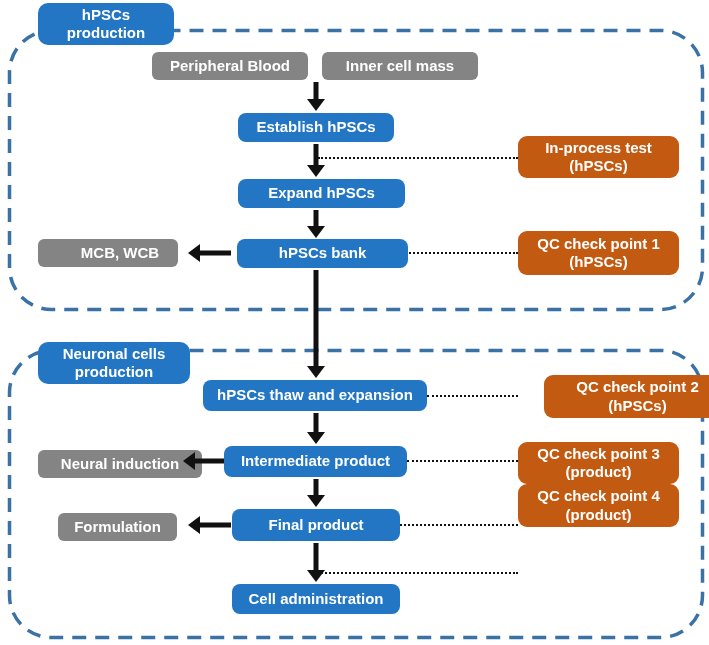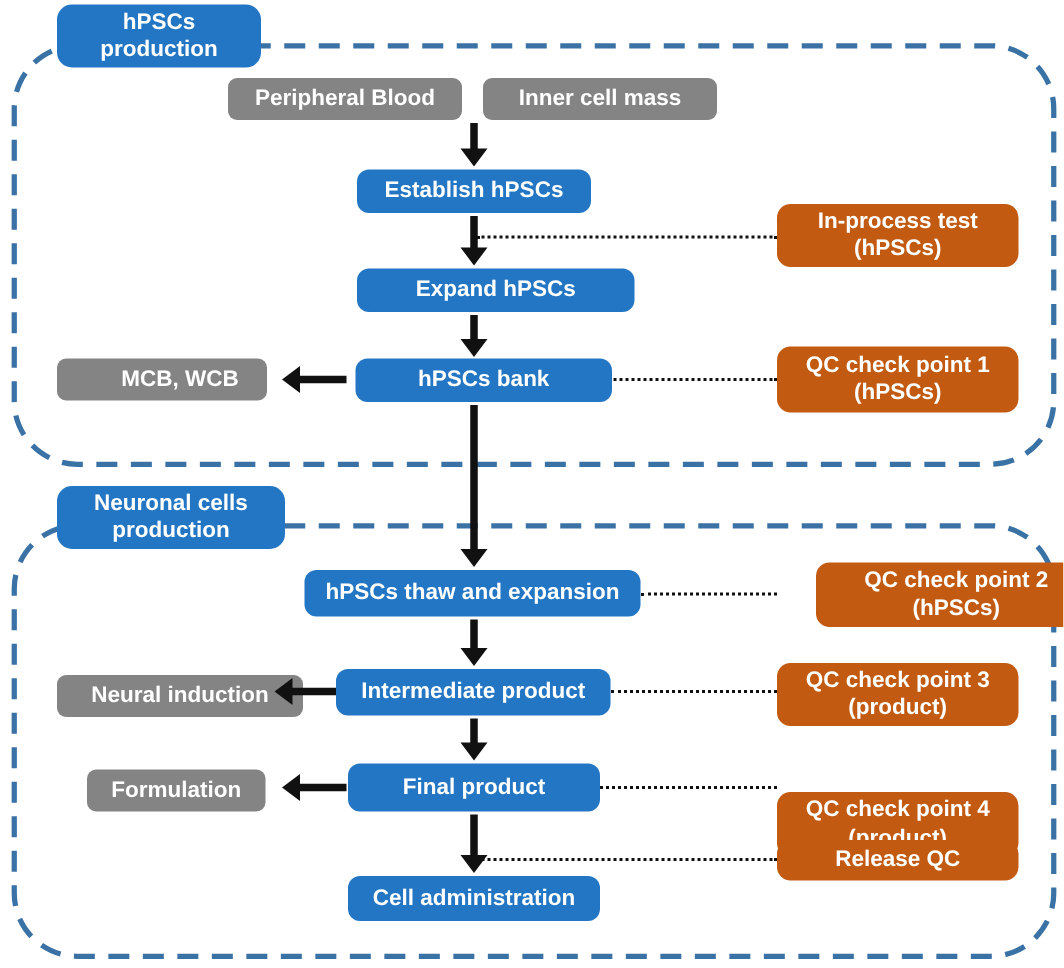--- a/index.html
+++ b/index.html
@@ -45,34 +45,34 @@
   <svg class="container-border" style="left:7px;top:28px;" width="698" height="284" viewBox="0 0 698 284">
     <rect x="2.5" y="2.5" width="693" height="279" rx="42" fill="none" stroke="#3B72A6" stroke-width="3.5" stroke-dasharray="14 9"></rect>
   </svg>
   <svg class="container-border" style="left:7px;top:348px;" width="698" height="292" viewBox="0 0 698 292">
     <rect x="2.5" y="2.5" width="693" height="287" rx="42" fill="none" stroke="#3B72A6" stroke-width="3.5" stroke-dasharray="14 9"></rect>
   </svg>
 
   <div class="node tab" style="left:38px;top:3px;width:136px;height:42px;">
     <span>hPSCs production</span>
   </div>
-  <div class="node tab" style="left:38px;top:324px;width:152px;height:42px;">
+  <div class="node tab" style="left:38px;top:342px;width:152px;height:42px;">
     <span>Neuronal cells production</span>
   </div>
 
   <div class="node gray" style="left:152px;top:52px;width:156px;height:28px;">
     <span>Peripheral Blood</span>
   </div>
   <div class="node blue" style="left:238px;top:113px;width:156px;height:29px;">
     <span>Establish hPSCs</span>
   </div>
   <div class="node gray" style="left:322px;top:52px;width:156px;height:28px;">
     <span>Inner cell mass</span>
   </div>
-  <div class="node blue" style="left:238px;top:179px;width:185px;height:29px;">
+  <div class="node blue" style="left:238px;top:179px;width:167px;height:29px;">
     <span>Expand hPSCs</span>
   </div>
   <div class="node blue" style="left:237px;top:239px;width:171px;height:29px;">
     <span>hPSCs bank</span>
   </div>
   <div class="node gray" style="left:38px;top:239px;width:140px;height:28px;padding-left:30px;">
     <span>MCB, WCB</span>
   </div>
   <div class="node orange" style="left:518px;top:136px;width:161px;height:42px;">
     <span>In-process test (hPSCs)</span>
@@ -98,25 +98,22 @@
   </div>
   <div class="node blue" style="left:232px;top:584px;width:168px;height:30px;">
     <span>Cell administration</span>
   </div>
   <div class="node orange" style="left:544px;top:375px;width:187px;height:43px;">
     <span>QC check point 2 (hPSCs)</span>
   </div>
   <div class="node orange" style="left:518px;top:442px;width:161px;height:42px;">
     <span>QC check point 3 (product)</span>
   </div>
-  <div class="node orange" style="left:518px;top:528px;width:161px;height:43px;">
+  <div class="node orange" style="left:518px;top:484px;width:161px;height:43px;">
     <span>QC check point 4 (product)</span>
-  </div>
-  <div class="node orange" style="left:518px;top:560px;width:161px;height:27px;">
-    <span>Release QC</span>
   </div>
 
   <div class="arr-v" style="left:307px;top:82px;height:29px;">
       <i class="shaft"></i>
       <i class="head"></i>
     </div>
   <div class="arr-v" style="left:307px;top:144px;height:33px;">
       <i class="shaft"></i>
       <i class="head"></i>
     </div>

